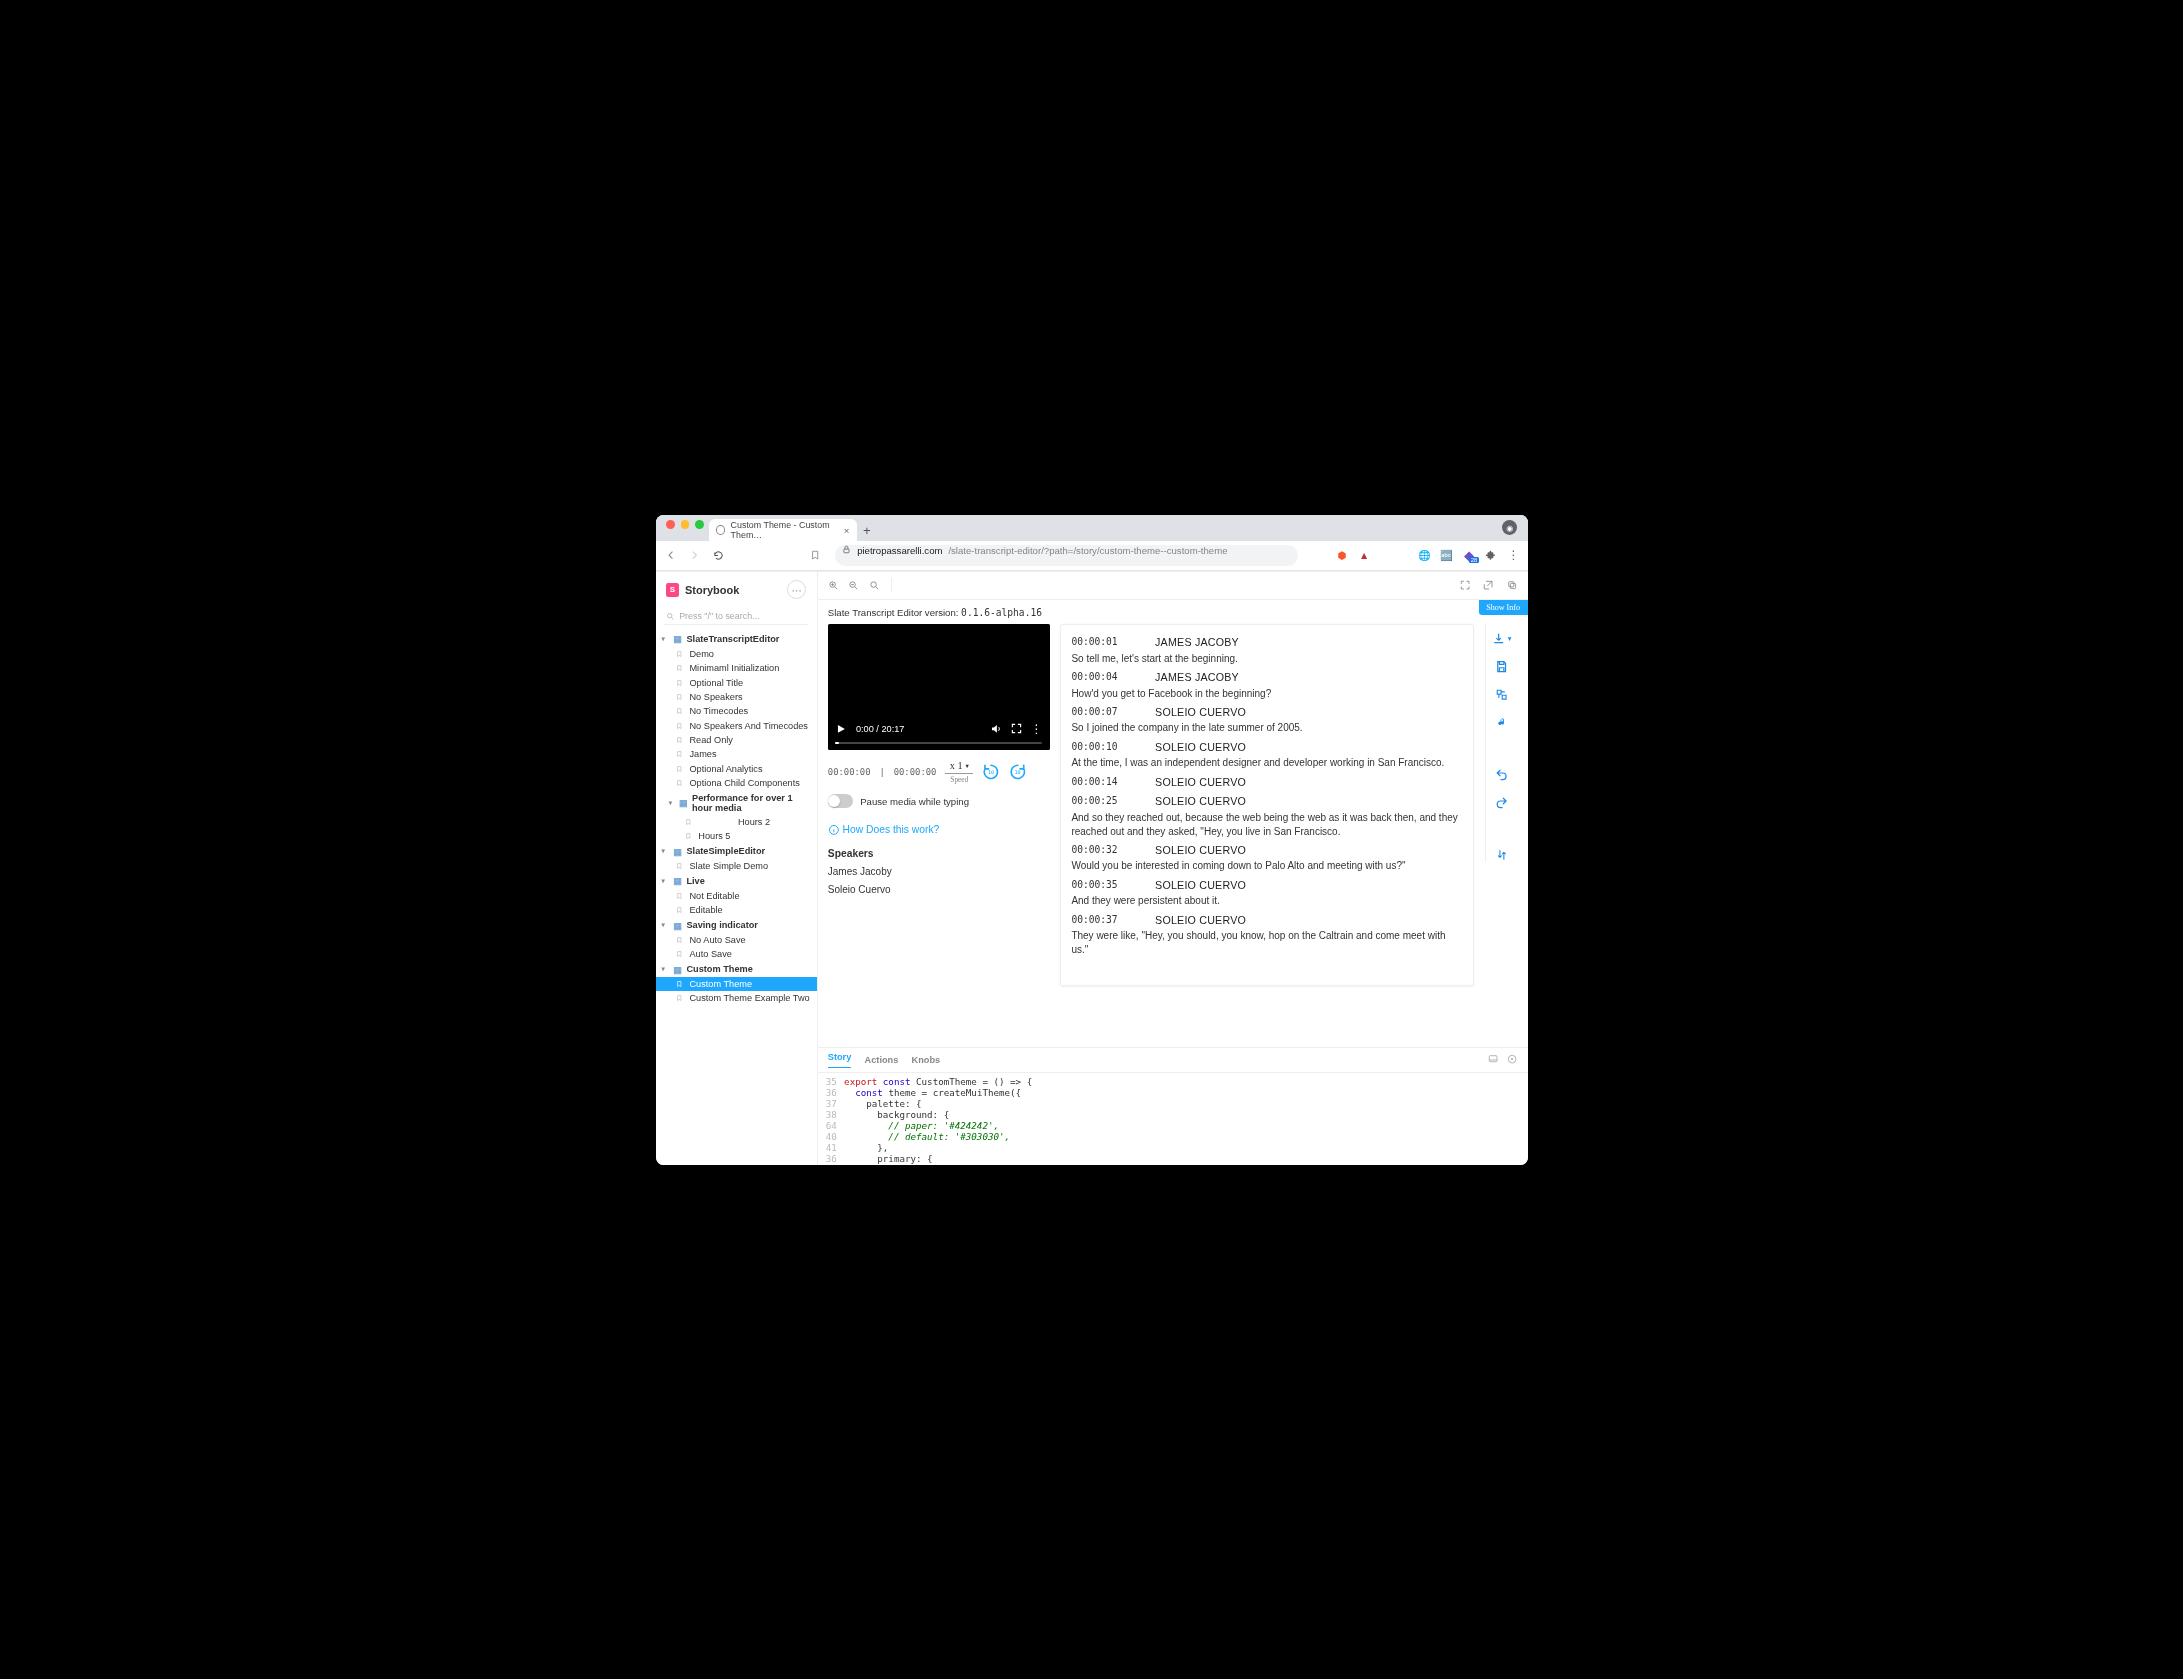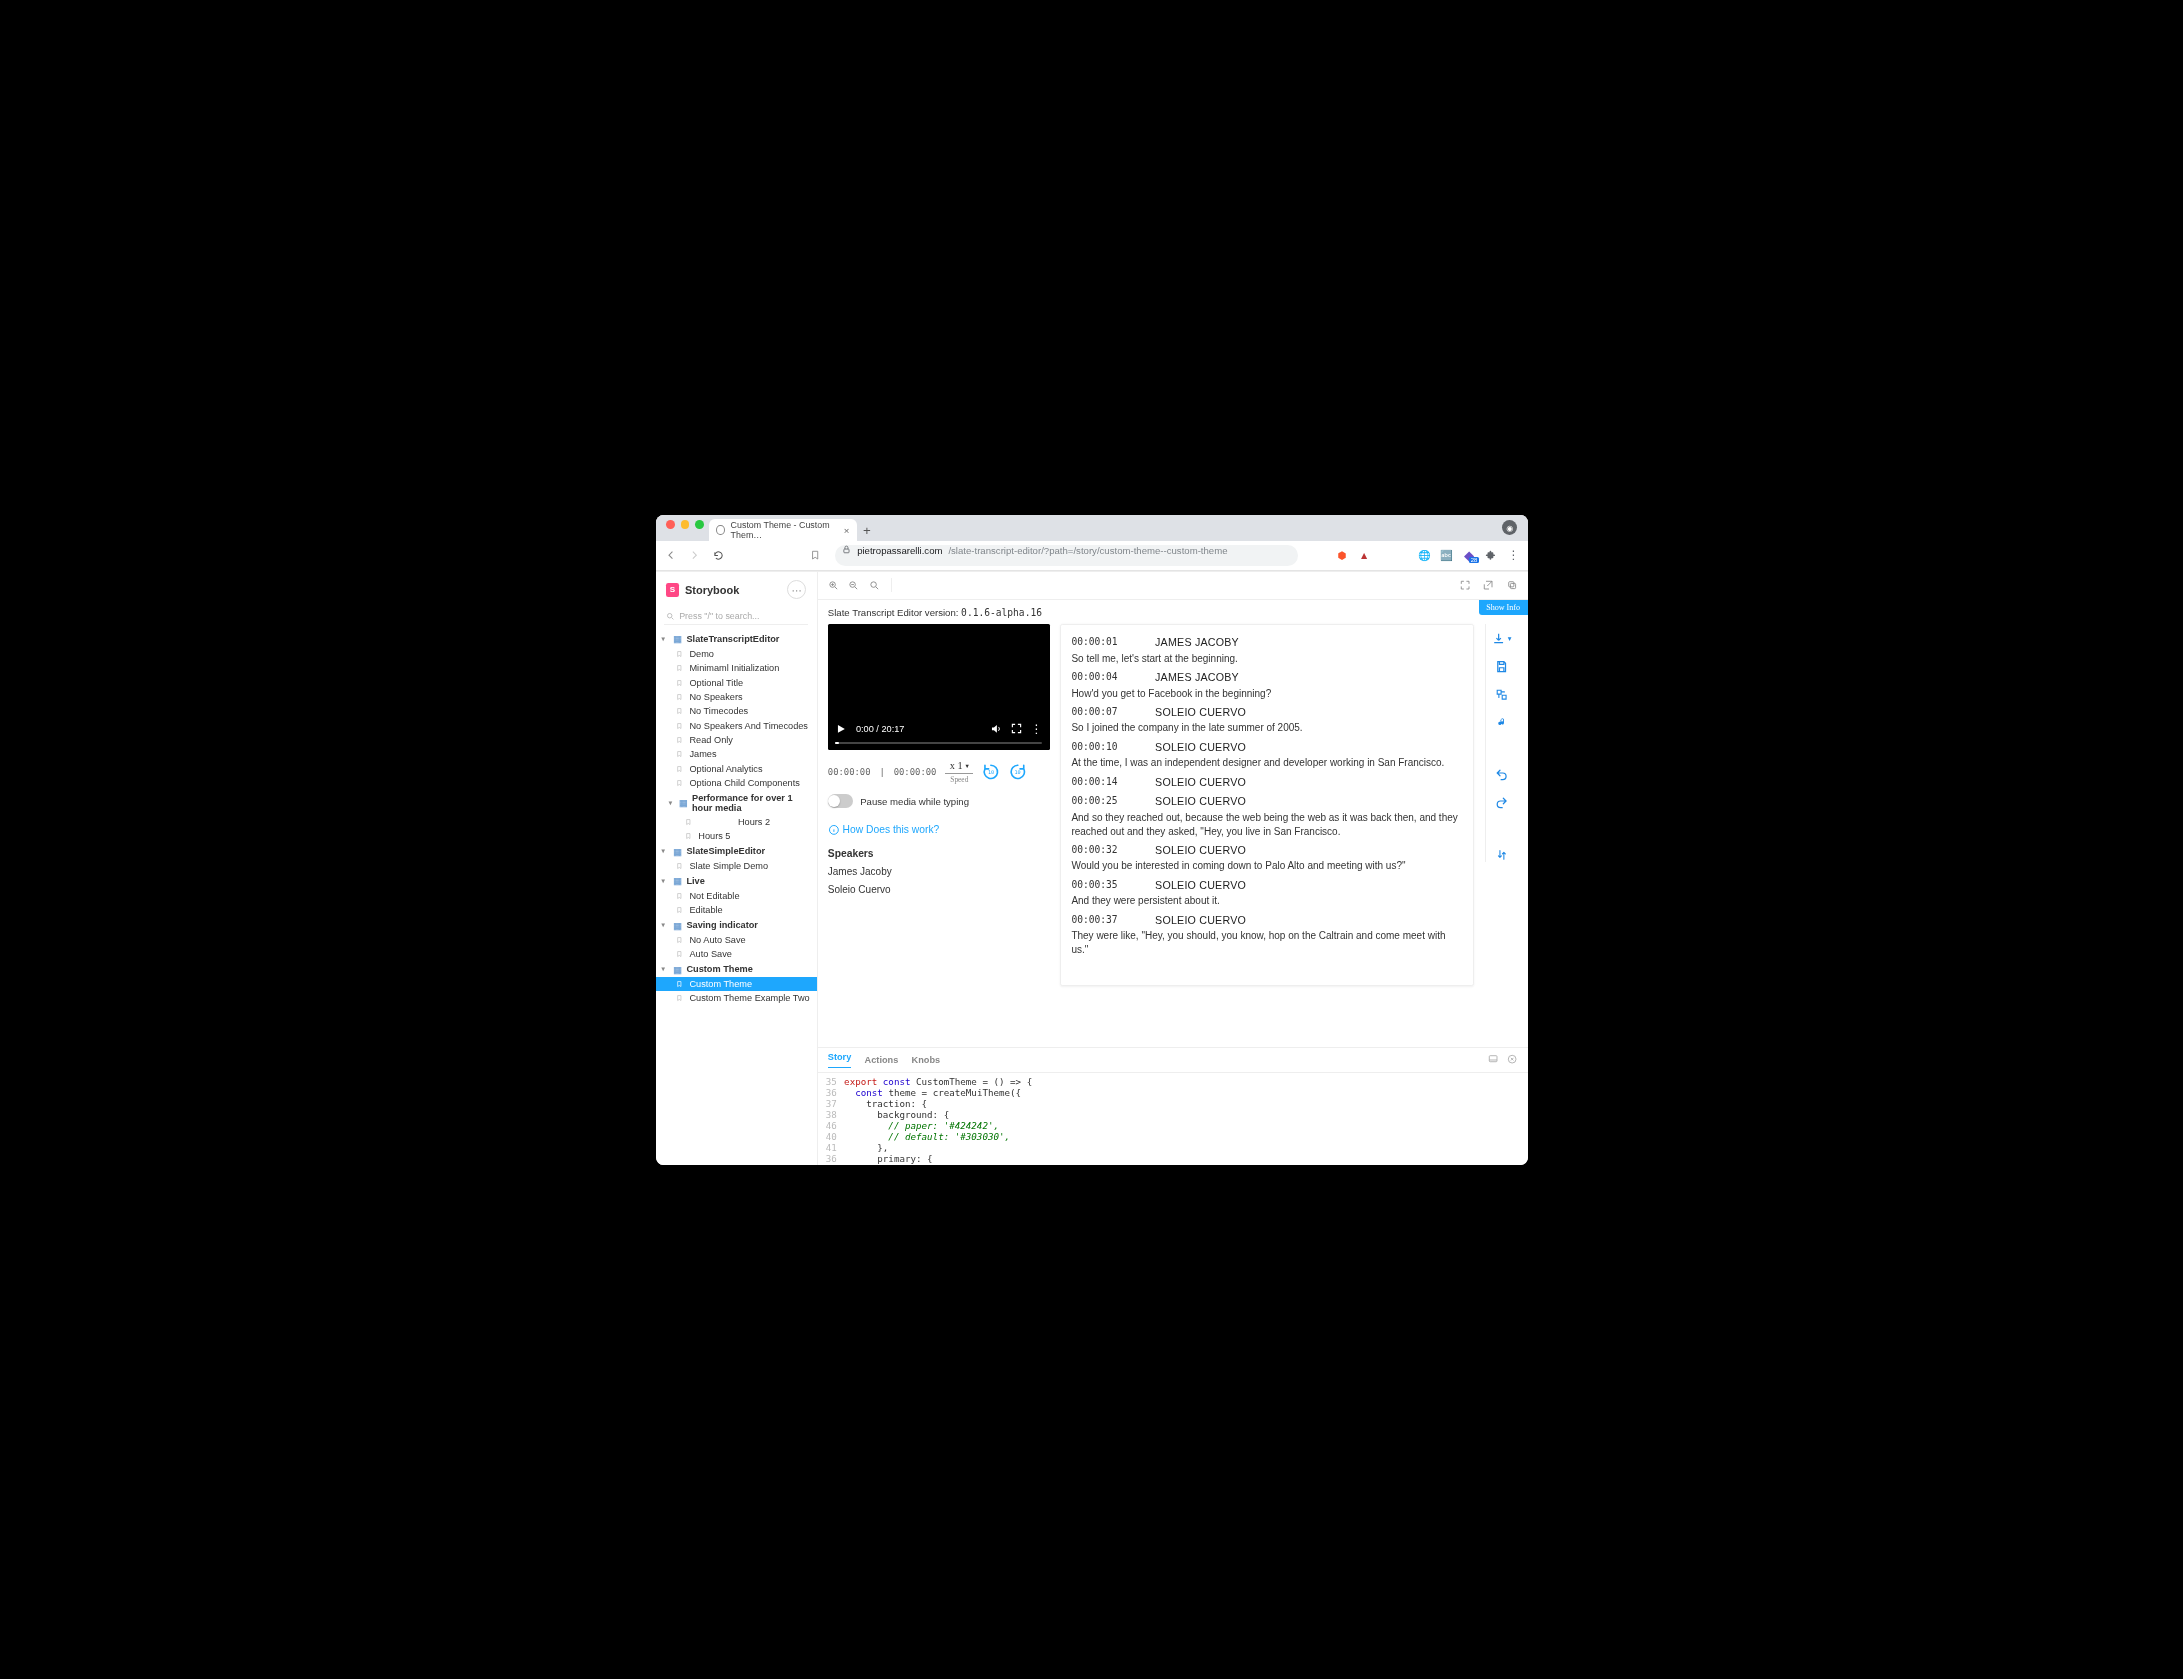--- a/index.html
+++ b/index.html
@@ -708,28 +708,28 @@
             <div class="ln">
               <span class="num">35</span>
               <span class="tok"><span class="kw">export </span><span class="kw2">const</span><span class="pl"> CustomTheme = () =&gt; {</span></span>
             </div>
             <div class="ln">
               <span class="num">36</span>
               <span class="tok"><span class="pl">  </span><span class="kw2">const</span><span class="pl"> theme = createMuiTheme({</span></span>
             </div>
             <div class="ln">
               <span class="num">37</span>
-              <span class="tok"><span class="pl">    traction: {</span></span>
+              <span class="tok"><span class="pl">    palette: {</span></span>
             </div>
             <div class="ln">
               <span class="num">38</span>
               <span class="tok"><span class="pl">      background: {</span></span>
             </div>
             <div class="ln">
-              <span class="num">46</span>
+              <span class="num">64</span>
               <span class="tok"><span class="pl">        </span><span class="cm">// paper: '#424242',</span></span>
             </div>
             <div class="ln">
               <span class="num">40</span>
               <span class="tok"><span class="pl">        </span><span class="cm">// default: '#303030',</span></span>
             </div>
             <div class="ln">
               <span class="num">41</span>
               <span class="tok"><span class="pl">      },</span></span>
             </div>

